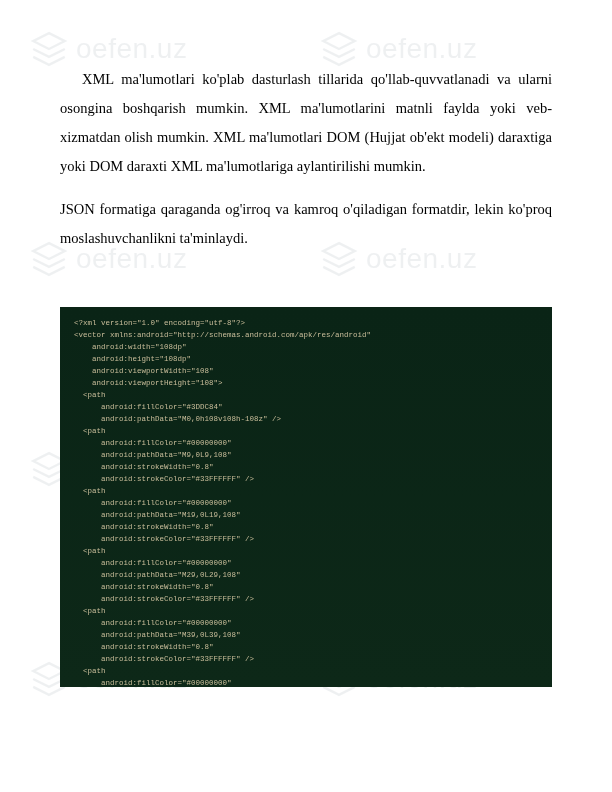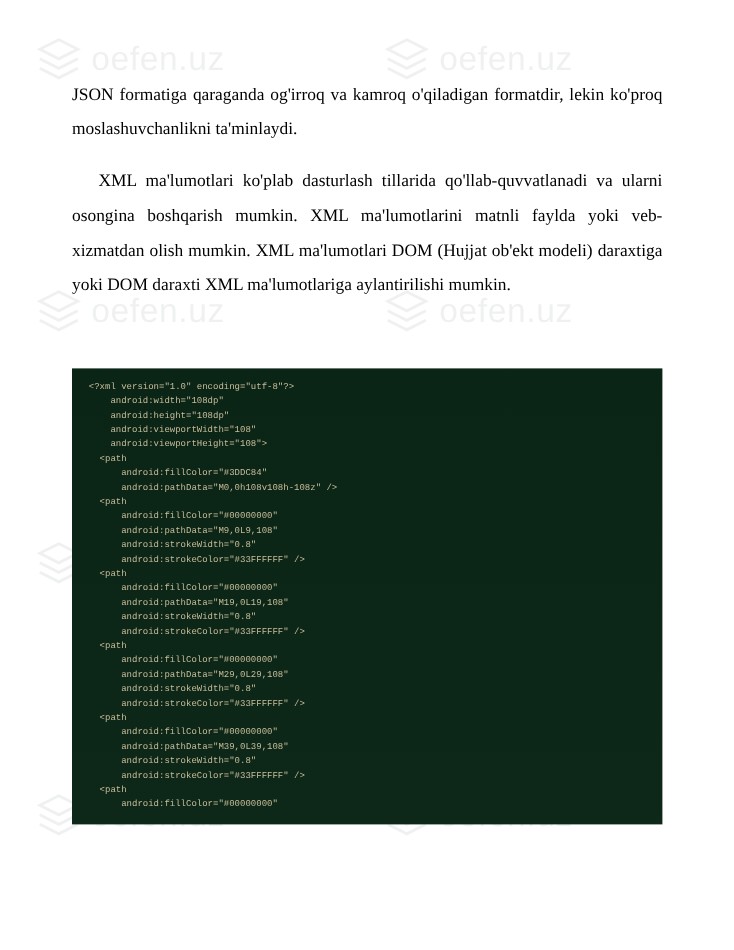--- a/index.html
+++ b/index.html
@@ -146,26 +146,27 @@
 <div class="watermark wm8">
   <svg viewBox="0 0 24 24" fill="none" stroke="#7a8a95" stroke-width="1.5">
     <path d="M12 2 L22 7 L12 12 L2 7 Z"></path>
     <path d="M2 12 L12 17 L22 12"></path>
     <path d="M2 17 L12 22 L22 17"></path>
   </svg>
   <span class="watermark-text">oefen.uz</span>
 </div>
 
 <div class="content">
+  <p class="para indent">XML ma'lumotlari ko'plab dasturlash tillarida qo'llab-quvvatlanadi va ularni osongina boshqarish mumkin. XML ma'lumotlarini matnli faylda yoki veb-xizmatdan olish mumkin. XML ma'lumotlari DOM (Hujjat ob'ekt modeli) daraxtiga yoki DOM daraxti XML ma'lumotlariga aylantirilishi mumkin.</p>
   <p class="para">JSON formatiga qaraganda og'irroq va kamroq o'qiladigan formatdir, lekin ko'proq moslashuvchanlikni ta'minlaydi.</p>
-  <p class="para indent">XML ma'lumotlari ko'plab dasturlash tillarida qo'llab-quvvatlanadi va ularni osongina boshqarish mumkin. XML ma'lumotlarini matnli faylda yoki veb-xizmatdan olish mumkin. XML ma'lumotlari DOM (Hujjat ob'ekt modeli) daraxtiga yoki DOM daraxti XML ma'lumotlariga aylantirilishi mumkin.</p>
 </div>
 
 <div class="code-block">
   <div class="code-line">&lt;?xml version="1.0" encoding="utf-8"?&gt;</div>
+  <div class="code-line">&lt;vector xmlns:android="http://schemas.android.com/apk/res/android"</div>
   <div class="code-line">    android:width="108dp"</div>
   <div class="code-line">    android:height="108dp"</div>
   <div class="code-line">    android:viewportWidth="108"</div>
   <div class="code-line">    android:viewportHeight="108"&gt;</div>
   <div class="code-line">  &lt;path</div>
   <div class="code-line">      android:fillColor="#3DDC84"</div>
   <div class="code-line">      android:pathData="M0,0h108v108h-108z" /&gt;</div>
   <div class="code-line">  &lt;path</div>
   <div class="code-line">      android:fillColor="#00000000"</div>
   <div class="code-line">      android:pathData="M9,0L9,108"</div>

